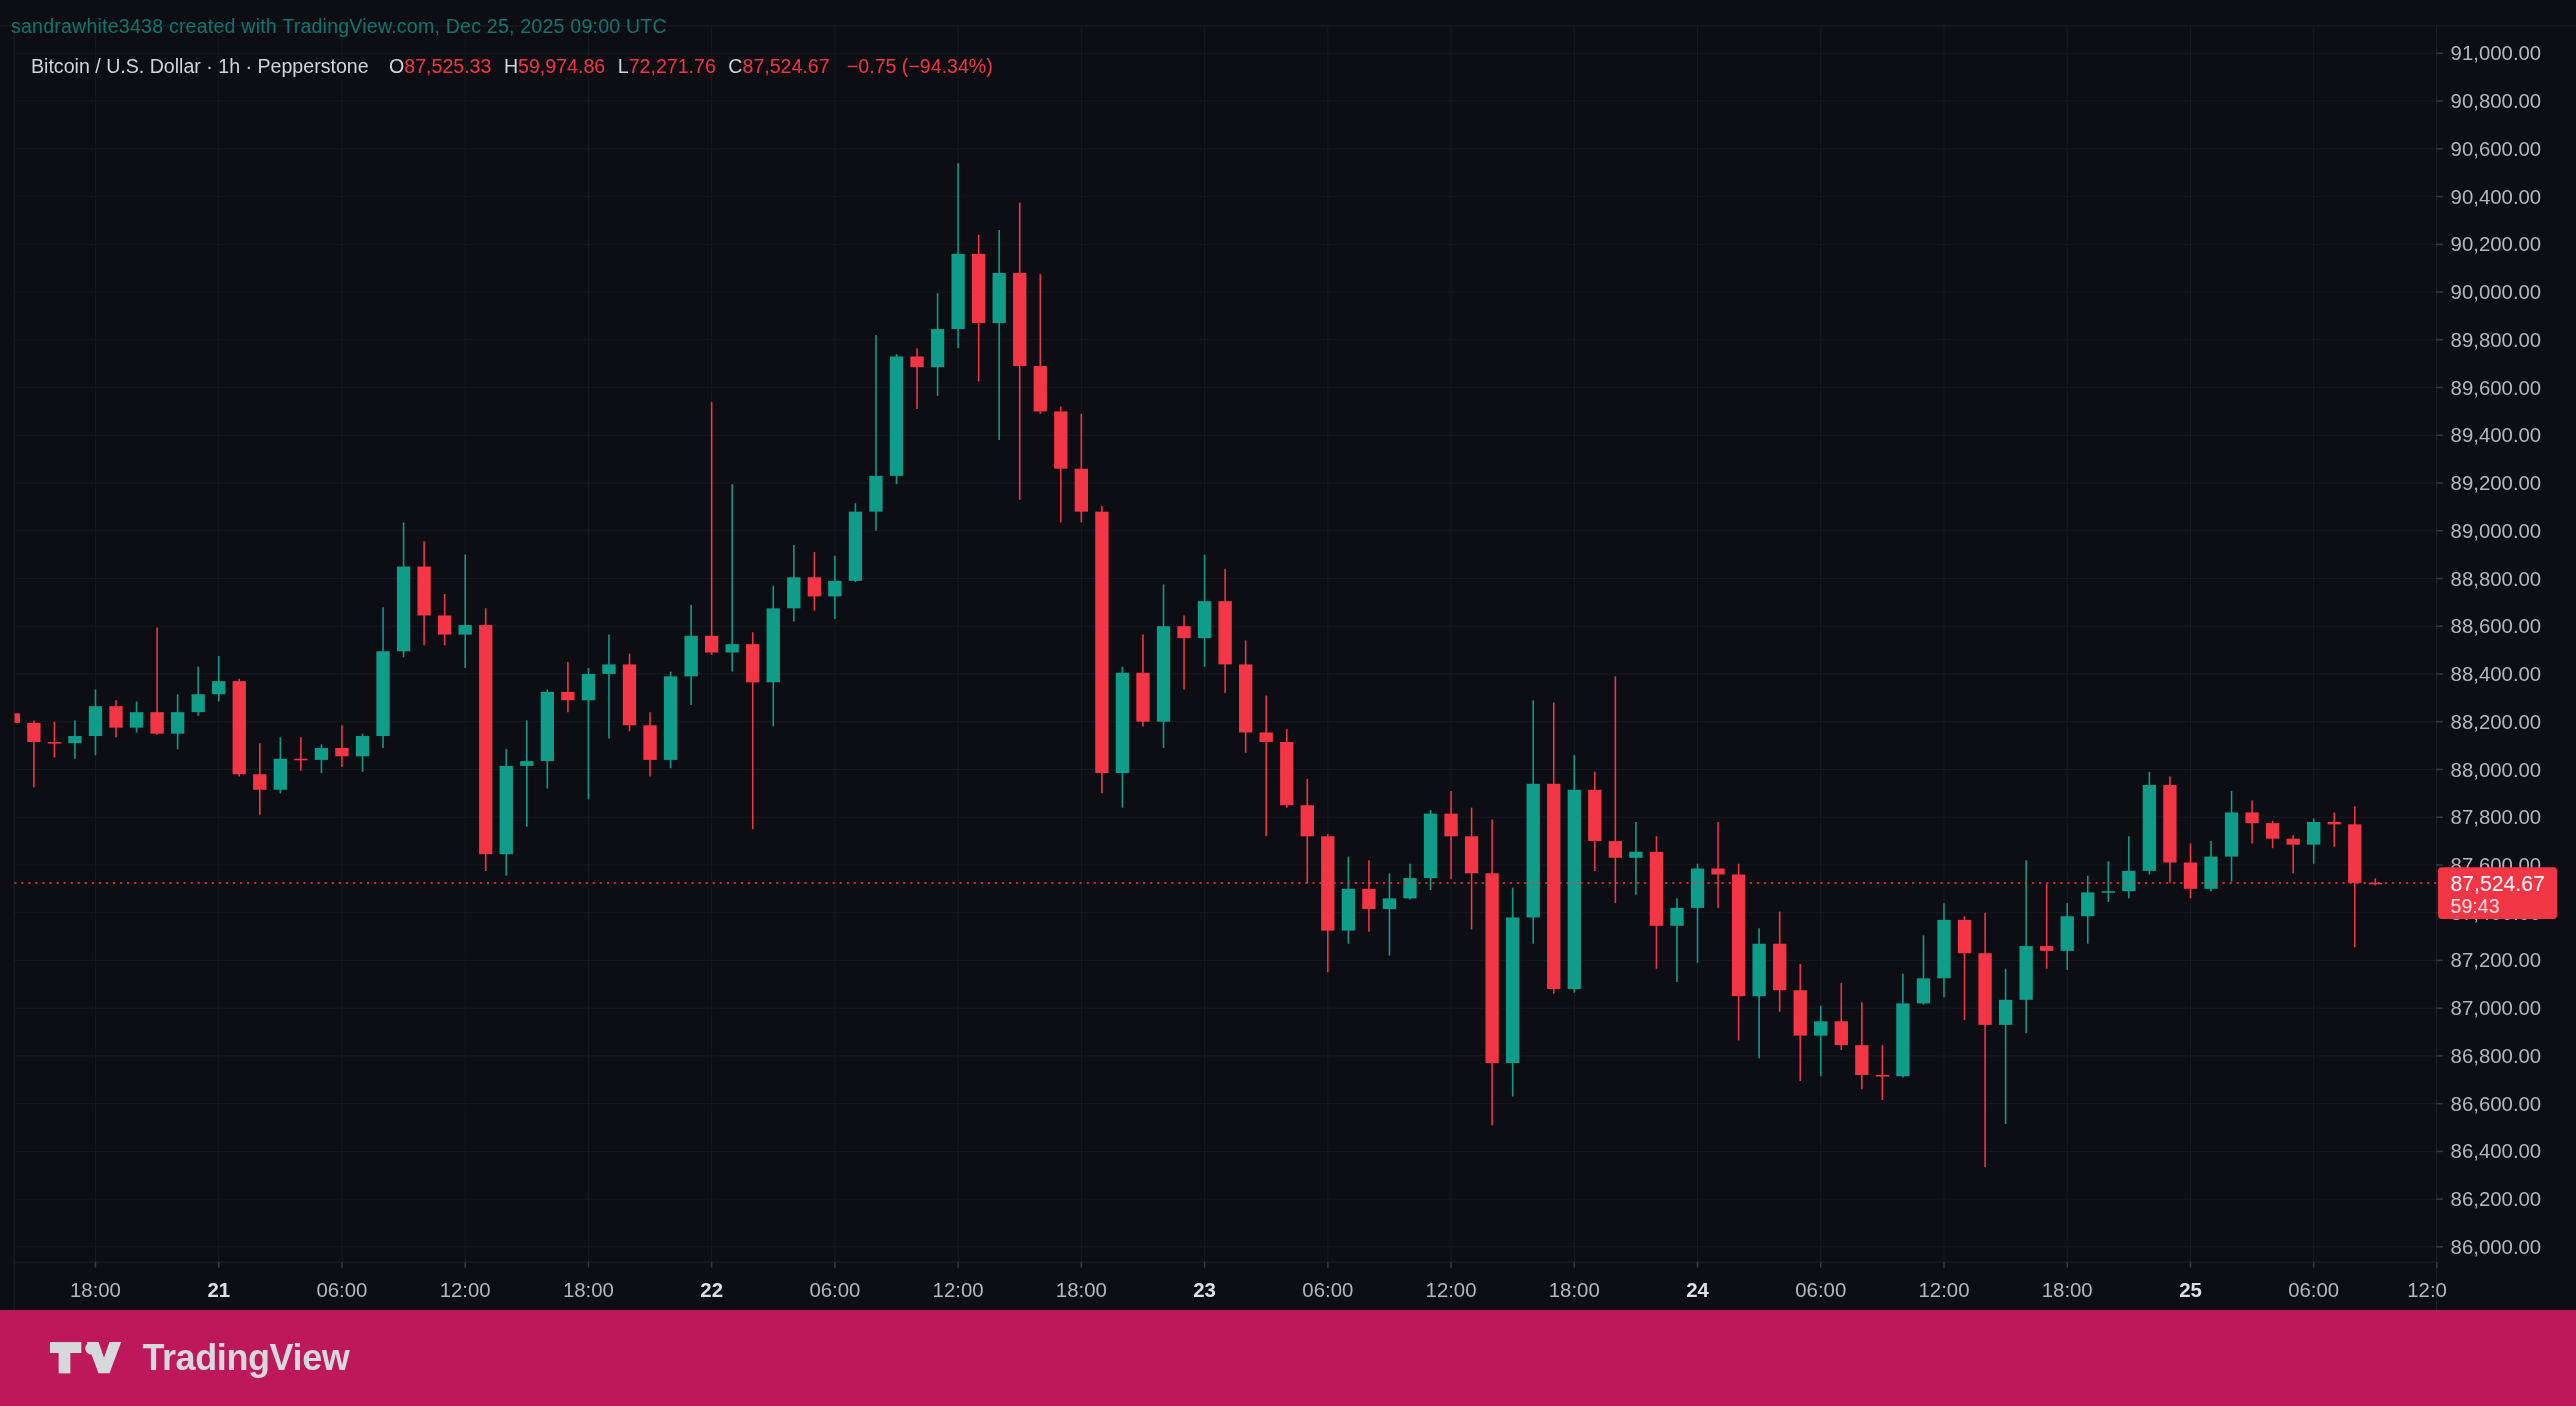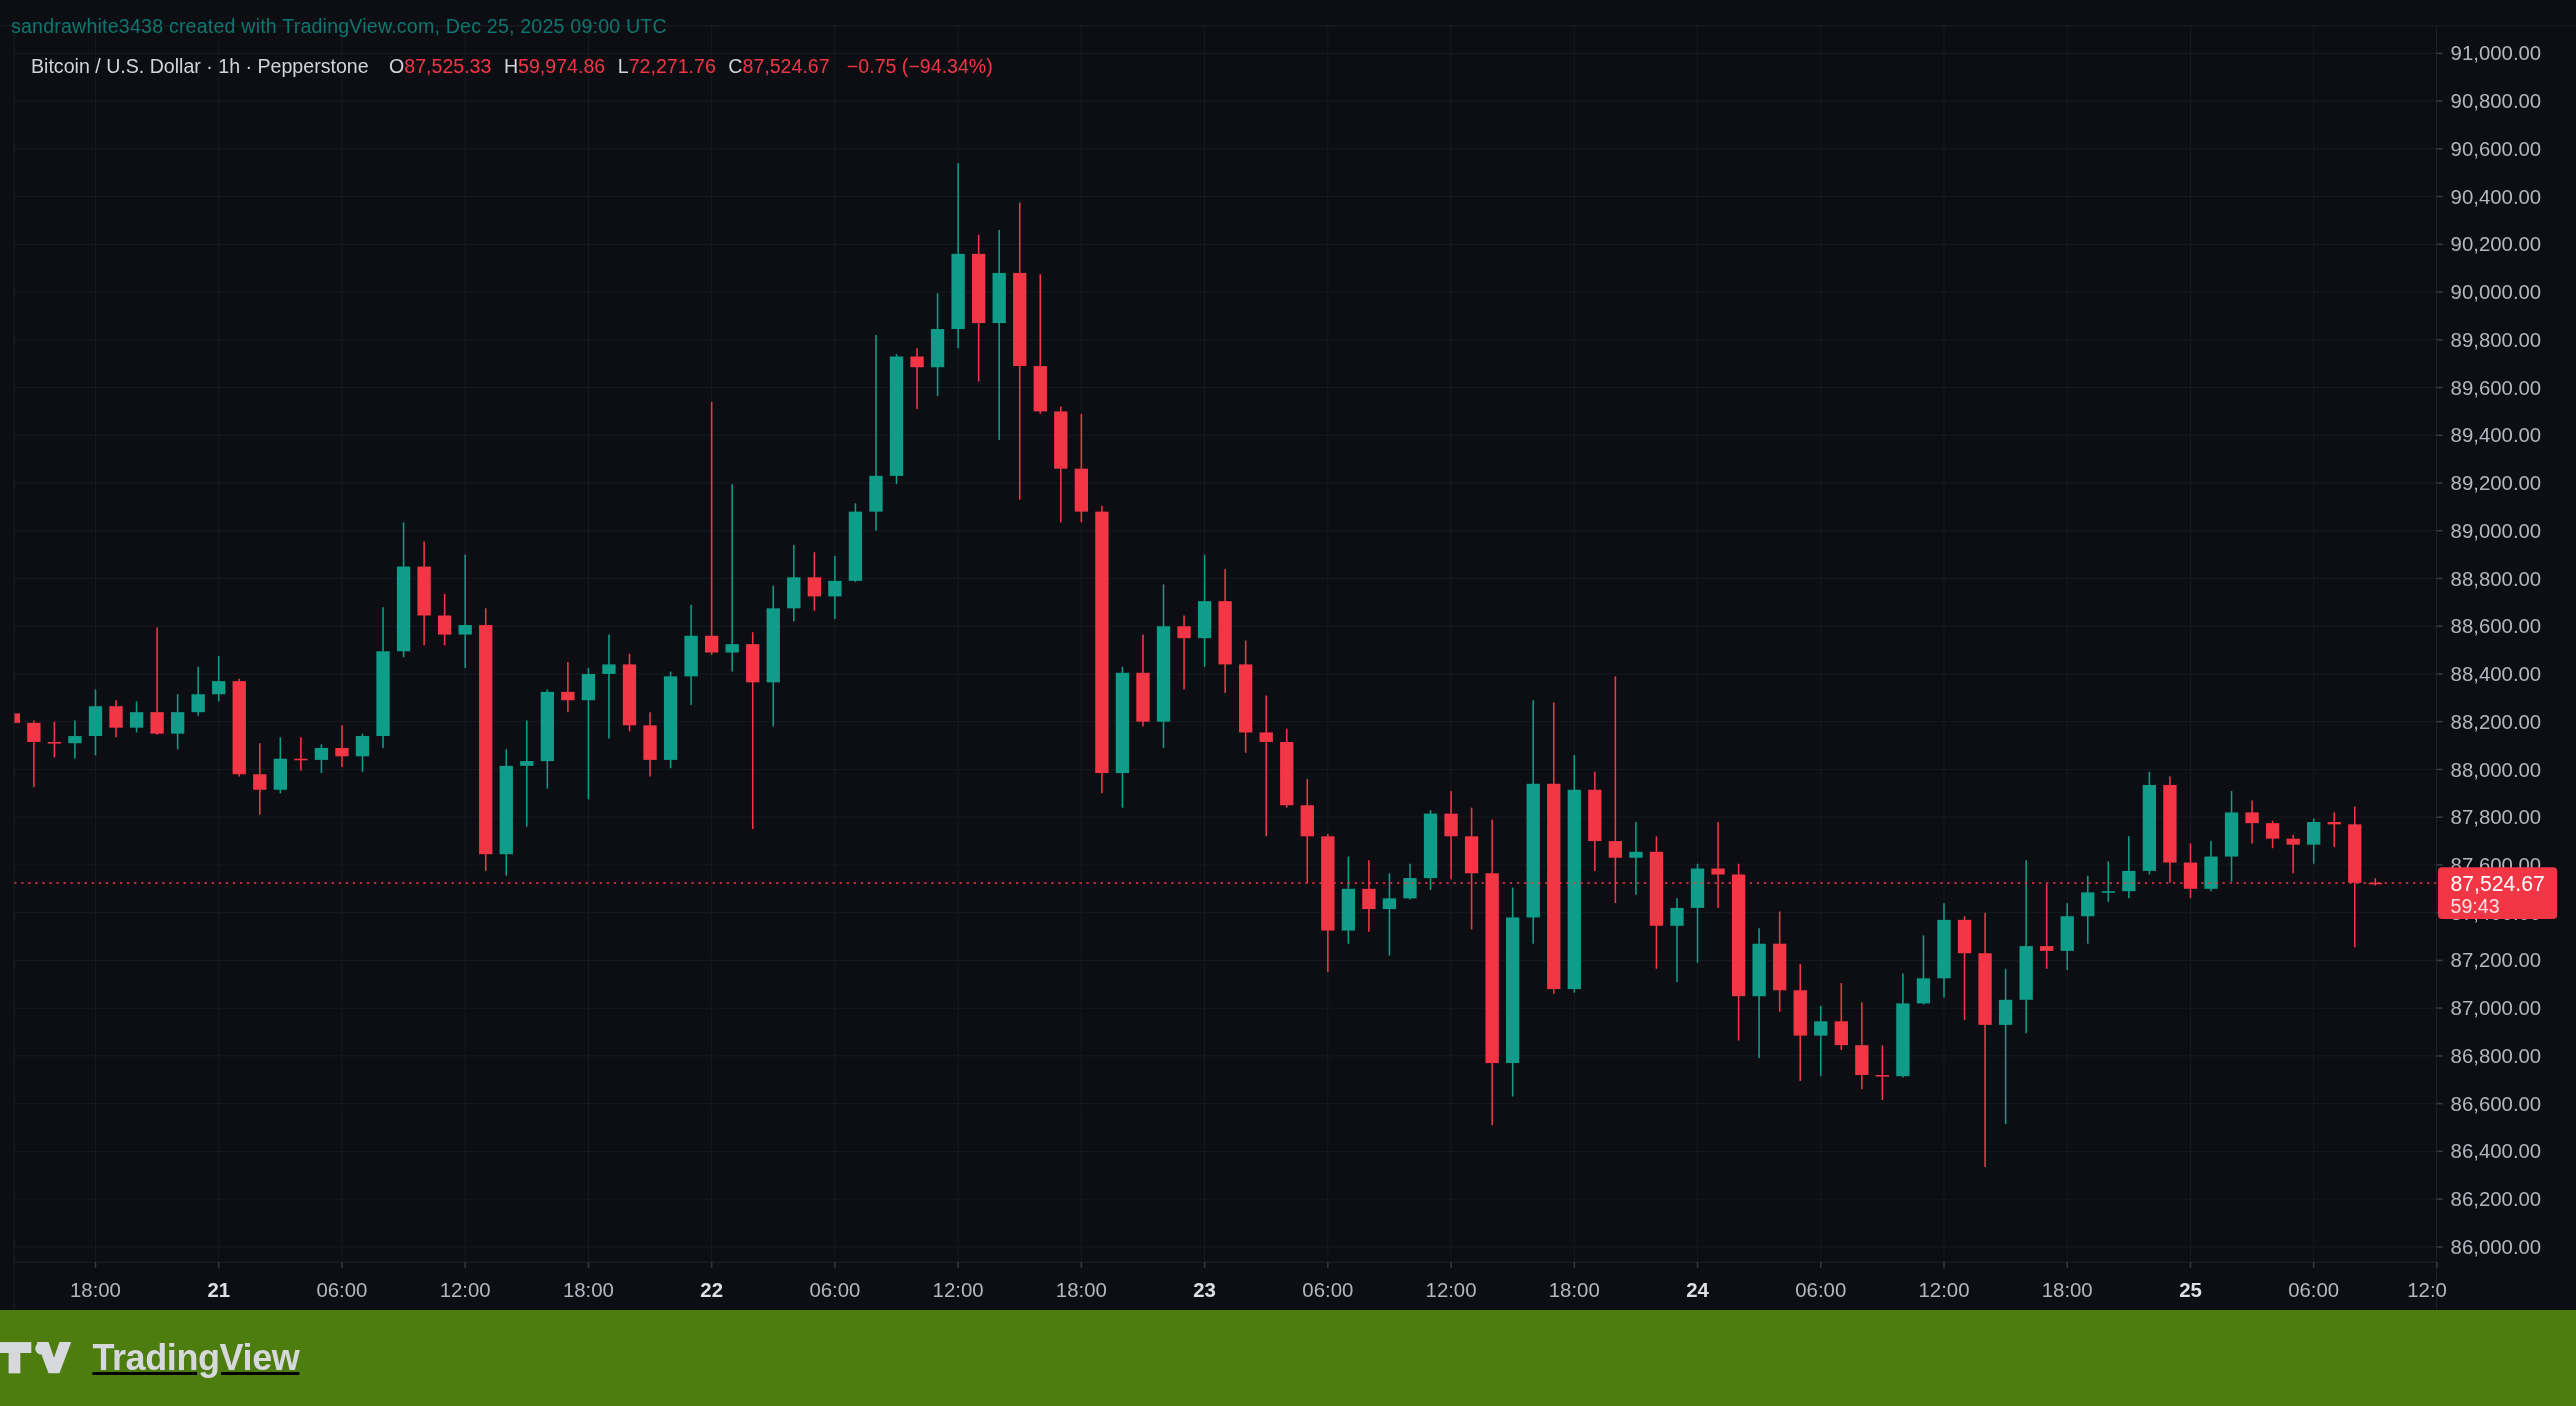--- a/index.html
+++ b/index.html
@@ -10,22 +10,22 @@
        font-size:19.6px;color:#0f766e;letter-spacing:0.2px;z-index:5;}
   .legend{position:absolute;left:31px;top:55px;display:flex;align-items:baseline;
        font-size:19.6px;z-index:5;white-space:nowrap;}
   .legend .title{color:#d1d4dc;margin-right:20.4px;}
   .legend .pair{margin-right:12.5px;}
   .legend .k{color:#d1d4dc;}
   .legend .v{color:#f23645;}
   .legend .chg{color:#f23645;margin-left:4.7px;}
   #chart{position:absolute;left:0;top:0;}
   svg text{font-family:"Liberation Sans","DejaVu Sans",sans-serif;}
-  .footer{position:absolute;left:0;top:1310px;width:2576px;height:96px;background:#4d7c0f;
-       display:flex;align-items:center;box-sizing:border-box;z-index:6;text-decoration:underline;}
+  .footer{position:absolute;left:0;top:1310px;width:2576px;height:96px;background:#be185d;
+       display:flex;align-items:center;padding-left:50px;box-sizing:border-box;z-index:6;}
   .footer .brand{font-size:36px;font-weight:700;color:#d6d8dc;margin-left:20.4px;letter-spacing:-0.4px;}
 </style>
 </head>
 <body>
 
 <div class="attribution">
   <span>sandrawhite3438 created with TradingView.com, Dec 25, 2025 09:00 UTC</span>
 </div>
 
 <svg id="chart" width="2576" height="1310" viewBox="0 0 3286 1671">

